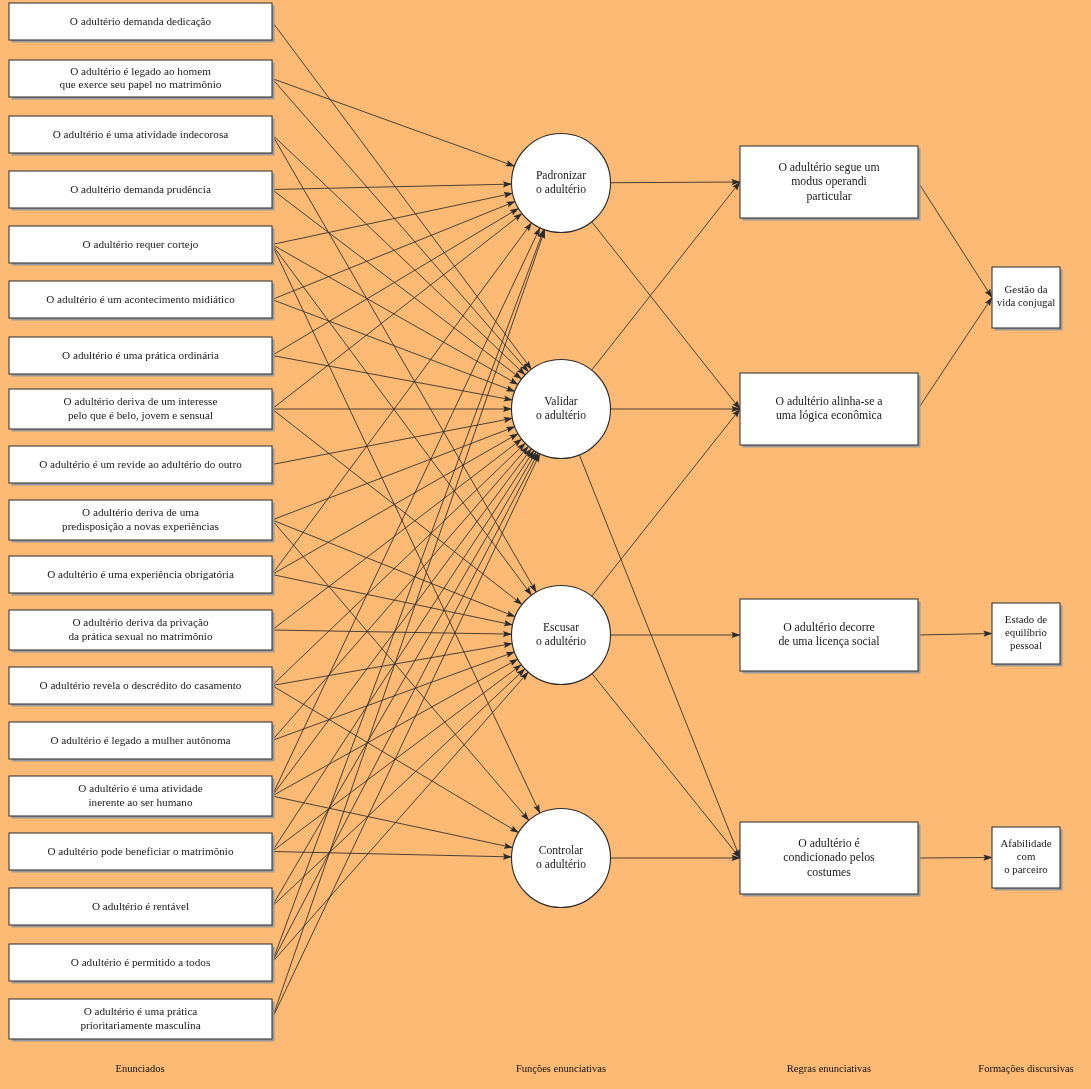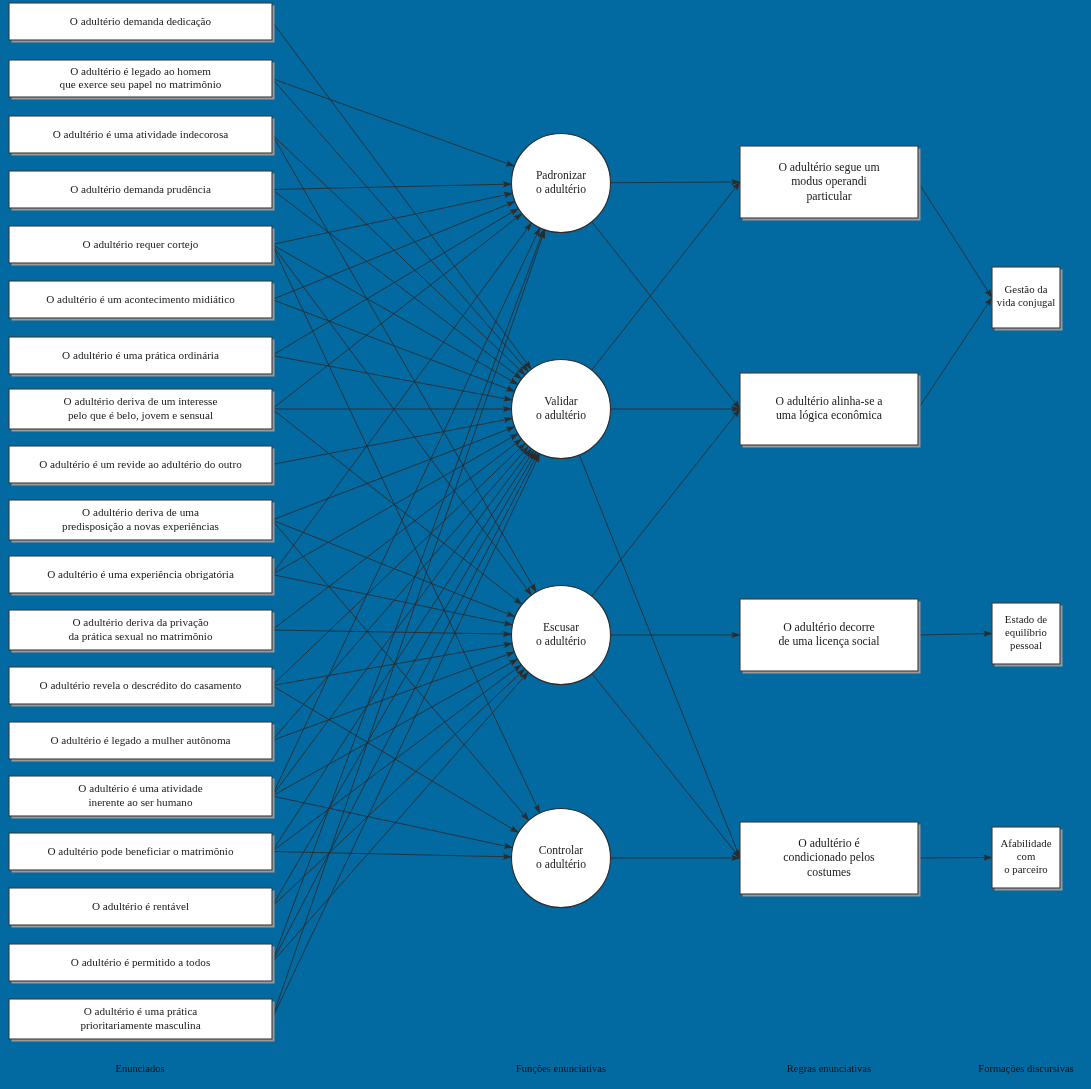--- a/index.html
+++ b/index.html
@@ -4,21 +4,21 @@
 <style>
   html, body {
     margin: 0;
     padding: 0;
     background: #ffffff;
   }
   #diagram-root {
     position: relative;
     width: 1091px;
     height: 1089px;
-    background: #0369a1;
+    background: #fdba74;
     font-family: "Liberation Serif", "DejaVu Serif", serif;
     overflow: hidden;
   }
   svg.canvas {
     position: absolute;
     left: 0;
     top: 0;
     width: 1091px;
     height: 1089px;
   }

